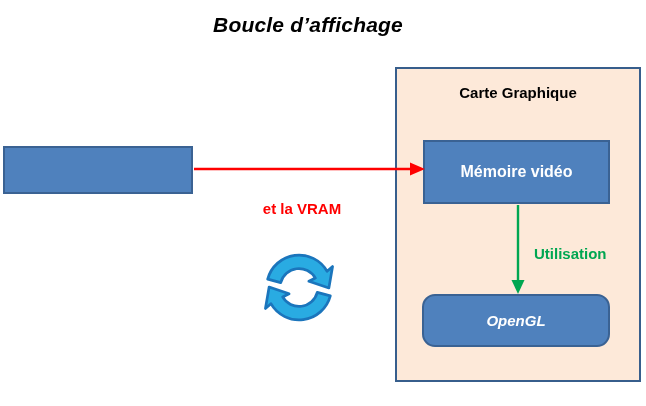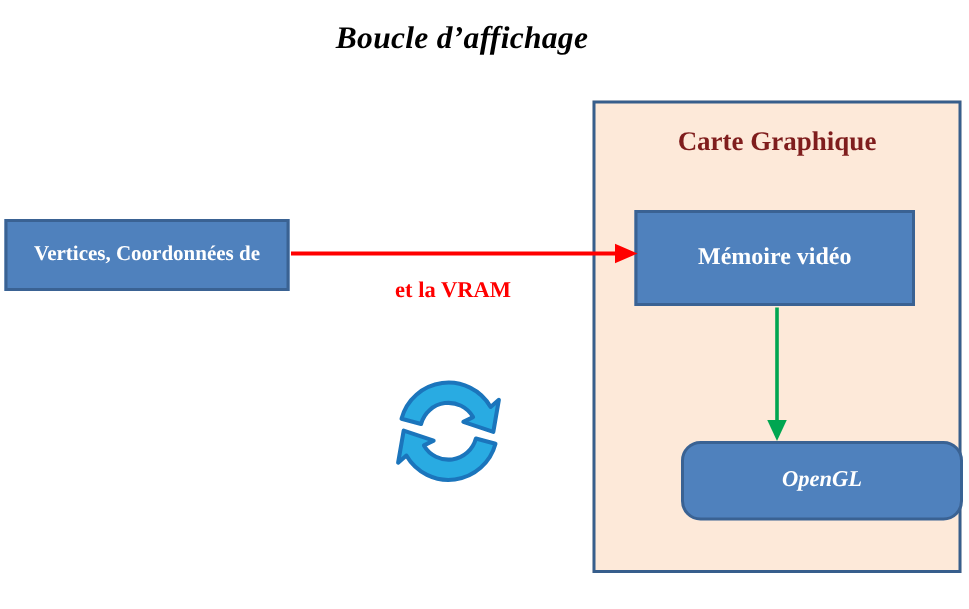--- a/index.html
+++ b/index.html
@@ -5,77 +5,77 @@
   :root{
     --box-blue:#4F81BD; --box-border:#3A6293;
     --container-fill:#FDE9D9; --container-border:#375E8C;
     --arrow-red:#FF0000; --arrow-green:#00A651;
     --cycle-fill:#29ABE2; --cycle-border:#1B75BC;
     --title-color:#000000;
   }
   html,body{margin:0;padding:0;background:#ffffff;}
   .stage{
     position:relative;width:646px;height:406px;background:#ffffff;
-    font-family:Liberation Serif, serif;overflow:hidden;
+    font-family:Liberation Sans, sans-serif;overflow:hidden;
   }
   .diagram-title{
     position:absolute;left:168px;top:13px;width:280px;text-align:center;
     font-size:21px;font-weight:bold;font-style:italic;color:var(--title-color);
     letter-spacing:0.2px;
   }
   .blue-box{
     position:absolute;background:var(--box-blue);
     border:2px solid var(--box-border);box-sizing:border-box;
     display:flex;flex-direction:column;align-items:center;justify-content:center;
     color:#ffffff;font-weight:bold;text-align:center;
   }
   .source-box{left:3px;top:146px;width:190px;height:48px;font-size:14px;line-height:1.4;}
   .gpu-container{
     position:absolute;left:395px;top:67px;width:246px;height:315px;
     background:var(--container-fill);border:2.5px solid var(--container-border);
     box-sizing:border-box;
   }
   .gpu-title{
     position:absolute;left:0;top:15px;width:100%;text-align:center;
-    font-size:18px;font-weight:bold;color:#7f1d1d;
+    font-size:15px;font-weight:bold;color:#000000;
   }
   .memory-box{left:26px;top:71px;width:187px;height:64px;font-size:16px;}
   .opengl-box{left:25px;top:225px;width:188px;height:53px;font-size:15px;
-    font-style:italic;border-radius:13px;margin-left:32px;}
+    font-style:italic;border-radius:13px;}
   .label-red{
     position:absolute;left:182px;width:240px;text-align:center;
     color:var(--arrow-red);font-size:15px;font-weight:bold;
   }
   .label-red.top{top:139px;}
-  .label-red.bottom{top:186px;}
+  .label-red.bottom{top:200px;}
   .label-green{
     position:absolute;left:137px;top:176px;
     color:var(--arrow-green);font-size:15px;font-weight:bold;
   }
   .arrow-layer{position:absolute;left:0;top:0;width:646px;height:406px;pointer-events:none;}
   .cycle-svg{position:absolute;left:254px;top:241px;width:90px;height:93px;}
 </style>
 </head>
 <body>
 
 <div class="stage">
 
   <div class="diagram-title">Boucle d’affichage</div>
 
   <div class="blue-box source-box">
-    <span>Vertices, Coordonnées de</span>
   </div>
 
   <div class="label-red bottom">et la VRAM</div>
 
   <div class="gpu-container">
     <div class="gpu-title">Carte Graphique</div>
     <div class="blue-box memory-box">
       <span>Mémoire vidéo</span>
     </div>
+    <div class="label-green">Utilisation</div>
     <div class="blue-box opengl-box">
       <span>OpenGL</span>
     </div>
   </div>
 
   <svg class="arrow-layer" viewBox="0 0 646 406">
 
     <g>
       <line x1="194" y1="169" x2="412" y2="169" style="stroke:var(--arrow-red);stroke-width:2.6"></line>
       <polygon points="425,169 410,162.5 410,175.5" style="fill:var(--arrow-red)"></polygon>

